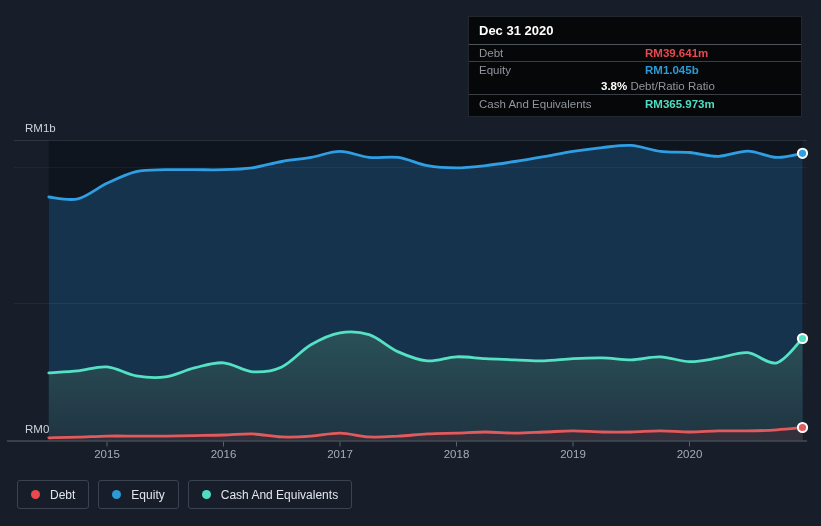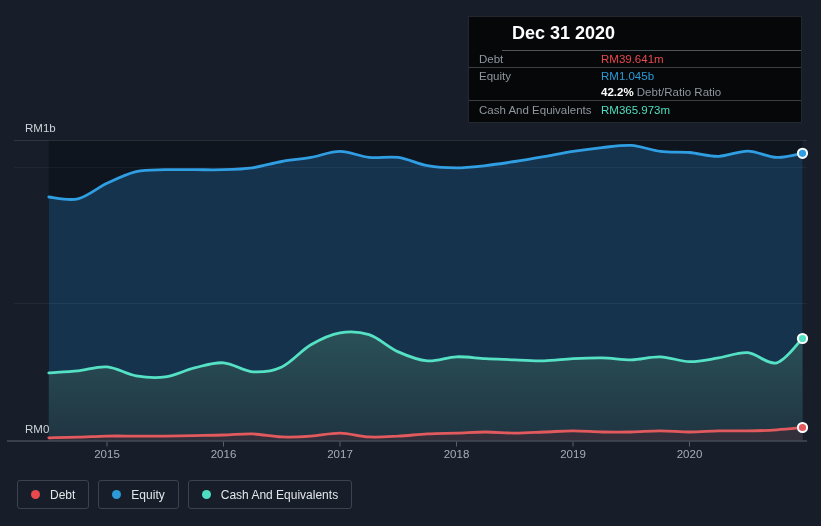--- a/index.html
+++ b/index.html
@@ -9,28 +9,28 @@
     -webkit-font-smoothing:antialiased;
   }
   svg text{font-family:"Liberation Sans",sans-serif;}
 
   
   .tooltip{
     position:absolute;left:468px;top:16px;width:334px;box-sizing:border-box;
     background:#060708;border:1px solid #23282e;z-index:5;
   }
   .tt-title{
-    color:#ffffff;font-size:18px;font-weight:bold;
-    padding:6px 10px 6px;border-bottom:1px solid #50555b;margin-left:33px;
+    color:#ffffff;font-size:13px;font-weight:bold;
+    padding:6px 10px 6px;border-bottom:1px solid #50555b;
   }
   .tt-row{display:flex;align-items:center;padding:2px 10px;font-size:11.5px;}
   .tt-row.sep{border-bottom:1px solid #3a3f45;}
   .tt-row.last{padding-bottom:6px;padding-top:3px;}
   .tt-label{flex:0 0 122px;color:#8f969e;font-weight:normal;}
-  .tt-value{font-weight:normal;}
+  .tt-value{font-weight:bold;margin-left:44px;}
   .tt-ratio b{color:#ffffff;font-weight:bold;}
   .tt-ratio .muted{color:#8f969e;font-weight:normal;}
 
   
   .legend{position:absolute;left:17px;top:480px;display:flex;gap:9px;z-index:4;}
   .legend-item{
     display:flex;align-items:center;height:27px;padding:0 13px;
     border:1px solid #3a434f;border-radius:3px;color:#e3e6e9;font-size:12px;
     cursor:pointer;background:transparent;
   }
@@ -85,21 +85,21 @@
     <div class="tt-row sep">
       <span class="tt-label">Debt</span>
       <span class="tt-value" style="color: rgb(232, 73, 78);">RM39.641m</span>
     </div>
     <div class="tt-row">
       <span class="tt-label">Equity</span>
       <span class="tt-value" style="color: rgb(43, 154, 214);">RM1.045b</span>
     </div>
     <div class="tt-row sep">
       <span class="tt-label"></span>
-      <span class="tt-ratio"><b>42.2%</b>&nbsp;<span class="muted">Debt/Ratio Ratio</span></span>
+      <span class="tt-ratio"><b>3.8%</b>&nbsp;<span class="muted">Debt/Ratio Ratio</span></span>
     </div>
     <div class="tt-row last">
       <span class="tt-label">Cash And Equivalents</span>
       <span class="tt-value" style="color: rgb(79, 222, 194);">RM365.973m</span>
     </div>
   </div>
 
   <div class="legend">
     <div class="legend-item">
       <span class="dot" style="background: rgb(232, 73, 78);"></span>

